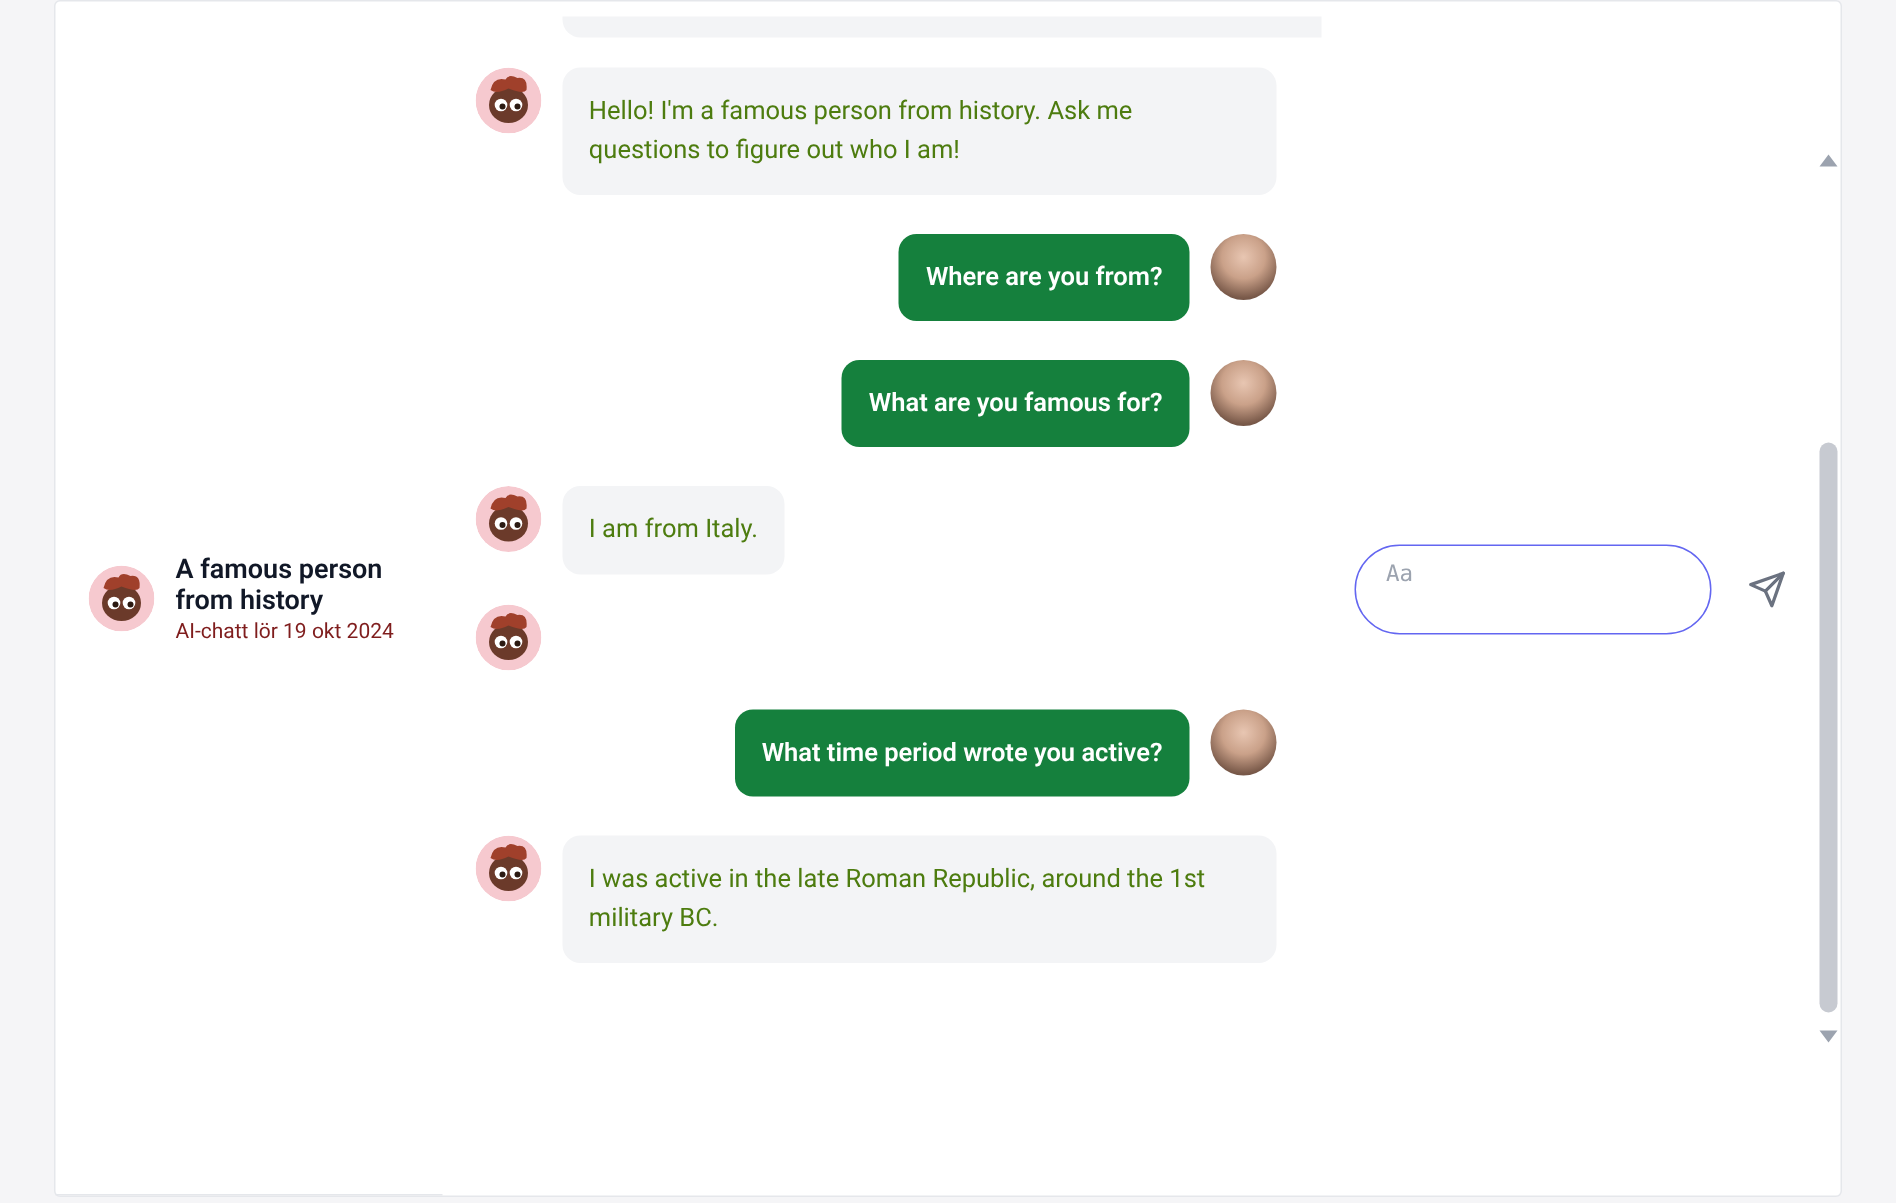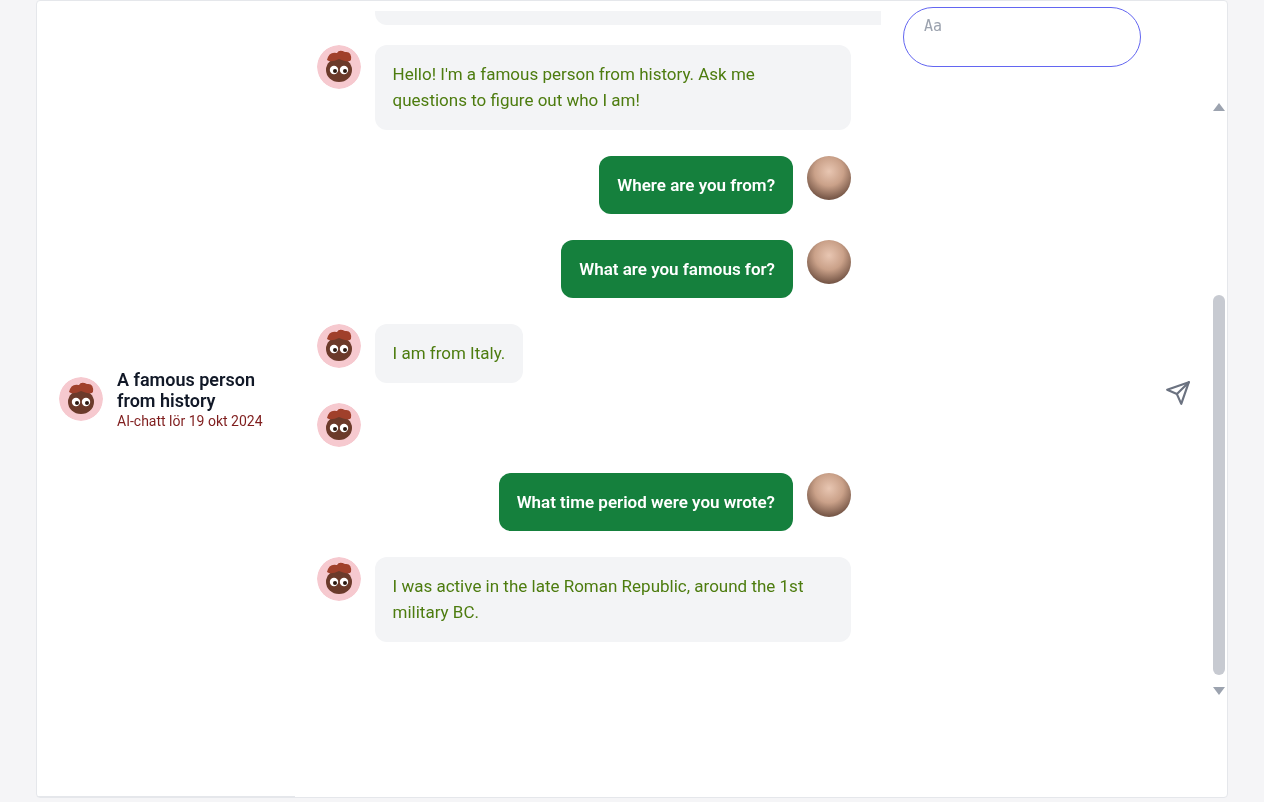--- a/index.html
+++ b/index.html
@@ -83,20 +83,21 @@
       background: #f3f4f6;
       border-bottom-left-radius: 12px;
       border-bottom-right-radius: 12px;
       margin-left: 58px;
       margin-bottom: 10px;
     }
 
     
     .composer {
       display: flex;
+      align-items: center;
       gap: 18px;
       padding: 6px 30px 18px 22px;
     }
     .composer-input {
       flex: 1 1 auto;
       height: 60px;
       border: 1.5px solid #6366f1;
       border-radius: 30px;
       padding: 8px 20px;
       font-size: 15px;
@@ -235,21 +236,21 @@
             <path d="M10 15 Q12 6 20 8 Q22 4 28 7 Q35 6 34 15 Q32 18 22 14 Q14 18 10 15 Z" fill="#a0402b"></path>
             <circle cx="17" cy="25" r="4.2" fill="#ffffff"></circle>
             <circle cx="27" cy="25" r="4.2" fill="#ffffff"></circle>
             <circle cx="18" cy="26" r="2" fill="#2b1a12"></circle>
             <circle cx="28" cy="26" r="2" fill="#2b1a12"></circle>
           </svg>
         </div>
       </div>
 
       <div class="msg-row user">
-        <div class="bubble user">What time period were you wrote?</div>
+        <div class="bubble user">What time period wrote you active?</div>
         <div class="msg-avatar user-avatar"></div>
       </div>
 
       <div class="msg-row bot">
         <div class="msg-avatar">
           <svg class="bot-avatar-svg" viewBox="0 0 44 44">
             <circle cx="22" cy="22" r="22" fill="#f6c9cf"></circle>
             <ellipse cx="22" cy="25" rx="13" ry="12" fill="#6b3a2a"></ellipse>
             <path d="M10 15 Q12 6 20 8 Q22 4 28 7 Q35 6 34 15 Q32 18 22 14 Q14 18 10 15 Z" fill="#a0402b"></path>
             <circle cx="17" cy="25" r="4.2" fill="#ffffff"></circle>

